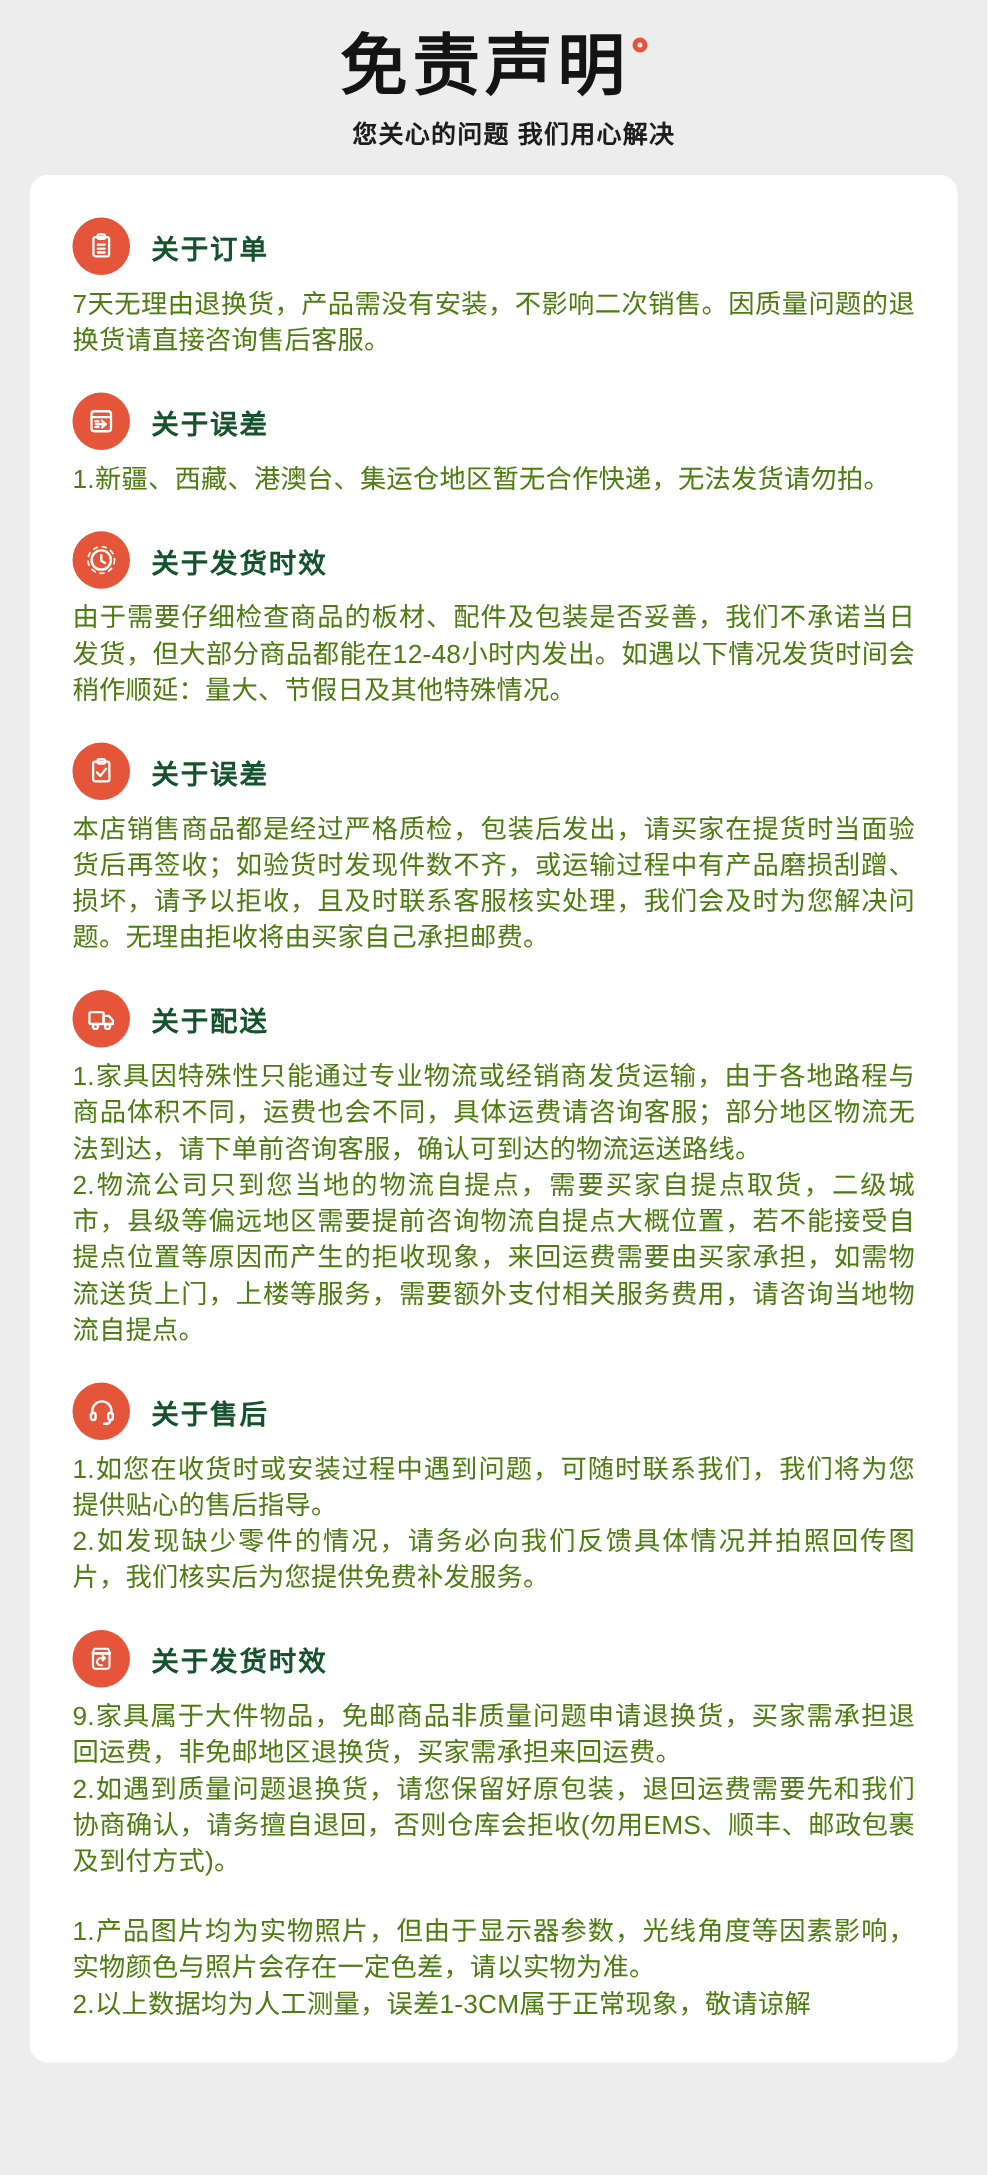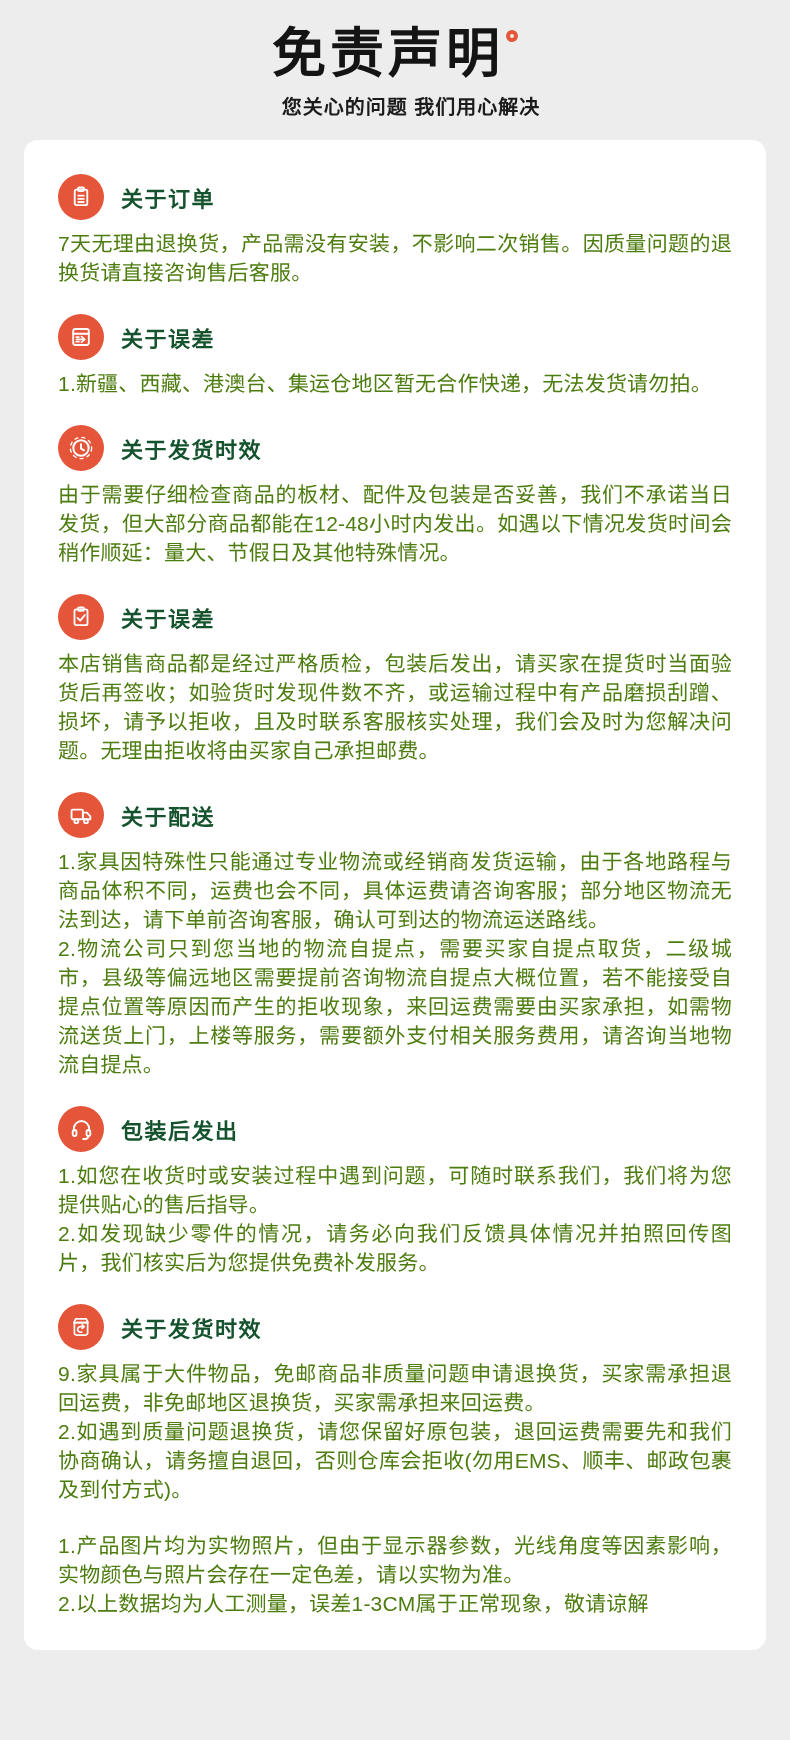--- a/index.html
+++ b/index.html
@@ -142,21 +142,21 @@
     <section class="sec">
       <div class="sec-head">
         <span class="icon-circle">
           <svg width="27" height="27" viewBox="0 0 24 24" fill="none" stroke="#fff" stroke-width="1.7" stroke-linecap="round" stroke-linejoin="round">
             <path d="M5.2 13.2v-1.9a6.8 6.8 0 0 1 13.6 0v1.9"></path>
             <rect x="4.2" y="12.5" width="3.3" height="5.3" rx="1.6"></rect>
             <rect x="16.5" y="12.5" width="3.3" height="5.3" rx="1.6"></rect>
             <path d="M18.1 17.8v.3a2.9 2.9 0 0 1-2.9 2.3h-1.7"></path>
           </svg>
         </span>
-        <h2 class="sec-title">包装后发出</h2>
+        <h2 class="sec-title">关于售后</h2>
       </div>
       <p class="sec-p">1.如您在收货时或安装过程中遇到问题，可随时联系我们，我们将为您提供贴心的售后指导。</p>
       <p class="sec-p">2.如发现缺少零件的情况，请务必向我们反馈具体情况并拍照回传图片，我们核实后为您提供免费补发服务。</p>
     </section>
 
     <section class="sec">
       <div class="sec-head">
         <span class="icon-circle">
           <svg width="26" height="26" viewBox="0 0 24 24" fill="none" stroke="#fff" stroke-width="1.6" stroke-linecap="round" stroke-linejoin="round">
             <path d="M7 4.6h10l1.5 3.4h-13z"></path>

